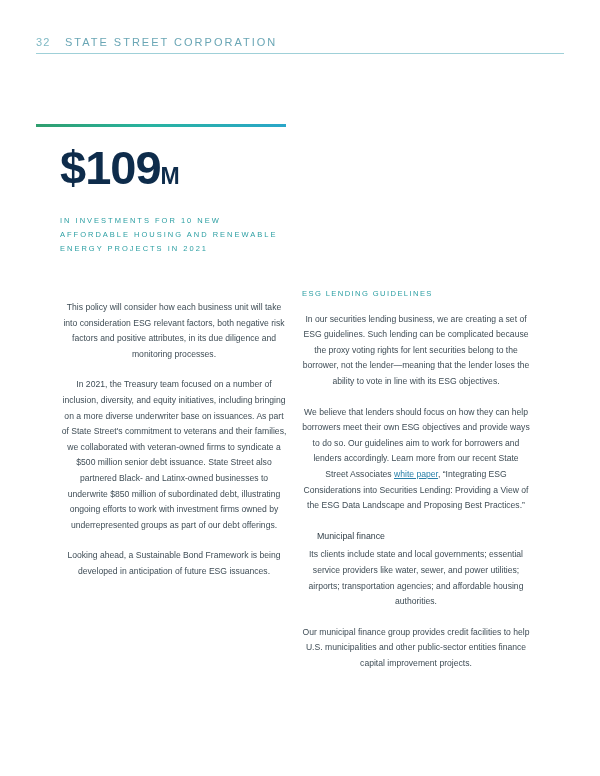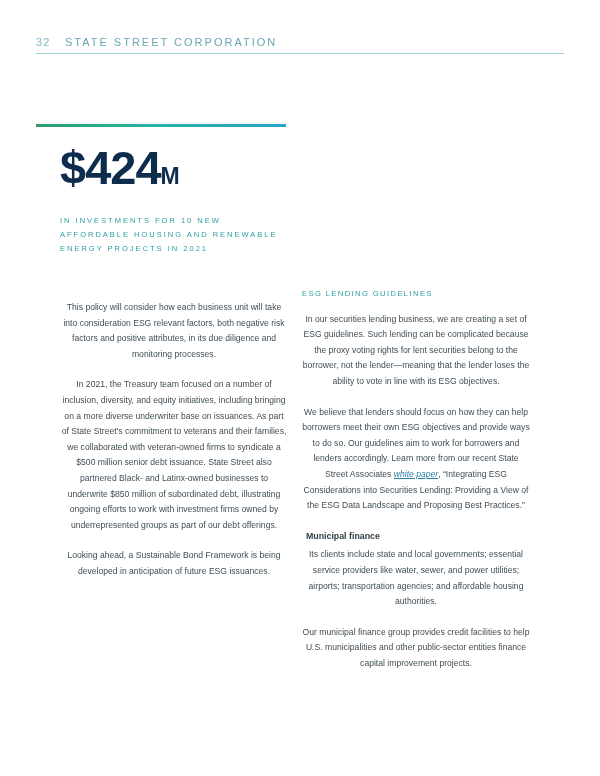--- a/index.html
+++ b/index.html
@@ -119,44 +119,43 @@
     font-size: 7.6px;
     letter-spacing: 1.4px;
     color: #2a9ea2;
     font-weight: 400;
     text-transform: uppercase;
     margin: 0 0 10px 0;
   }
   .subhead {
     font-size: 8.8px;
     color: #2f3d46;
-    font-weight: 700;
-    margin: 0 0 3px 4px;
+    font-weight: 400;
+    margin: 0 0 3px 15px;
   }
   .linky {
     color: #2a7fa8;
     text-decoration: underline;
-    font-style: italic;
   }
 </style>
 </head>
 <body>
 
 <div class="page">
 
   <div class="header">
     <div class="page-number">32</div>
     <div class="header-title">STATE STREET CORPORATION</div>
     <div class="header-rule"></div>
   </div>
 
   <div class="accent-bar"></div>
 
   <div class="stat-block">
-    <div class="stat-number"><span>$424</span><span class="unit">M</span></div>
+    <div class="stat-number"><span>$109</span><span class="unit">M</span></div>
     <div class="stat-caption">IN INVESTMENTS FOR 10 NEW AFFORDABLE HOUSING AND RENEWABLE ENERGY PROJECTS IN 2021</div>
   </div>
 
   <div class="col col-left">
     <p>This policy will consider how each business unit will take into consideration ESG relevant factors, both negative risk factors and positive attributes, in its due diligence and monitoring processes.</p>
     <p>In 2021, the Treasury team focused on a number of inclusion, diversity, and equity initiatives, including bringing on a more diverse underwriter base on issuances. As part of State Street's commitment to veterans and their families, we collaborated with veteran-owned firms to syndicate a $500 million senior debt issuance. State Street also partnered Black- and Latinx-owned businesses to underwrite $850 million of subordinated debt, illustrating ongoing efforts to work with investment firms owned by underrepresented groups as part of our debt offerings.</p>
     <p>Looking ahead, a Sustainable Bond Framework is being developed in anticipation of future ESG issuances.</p>
   </div>
 
   <div class="col col-right">

